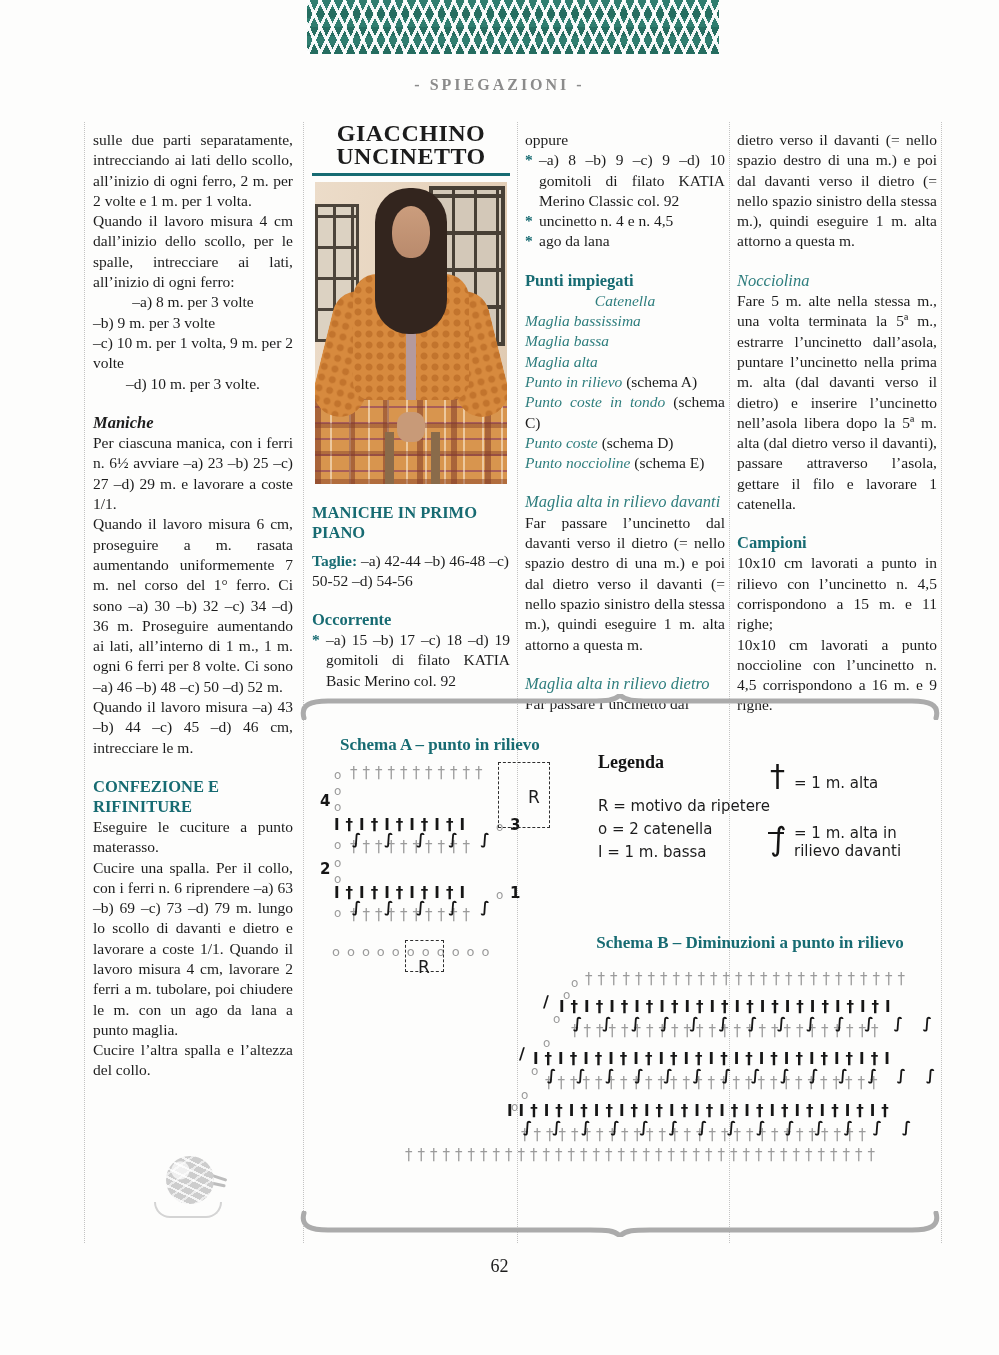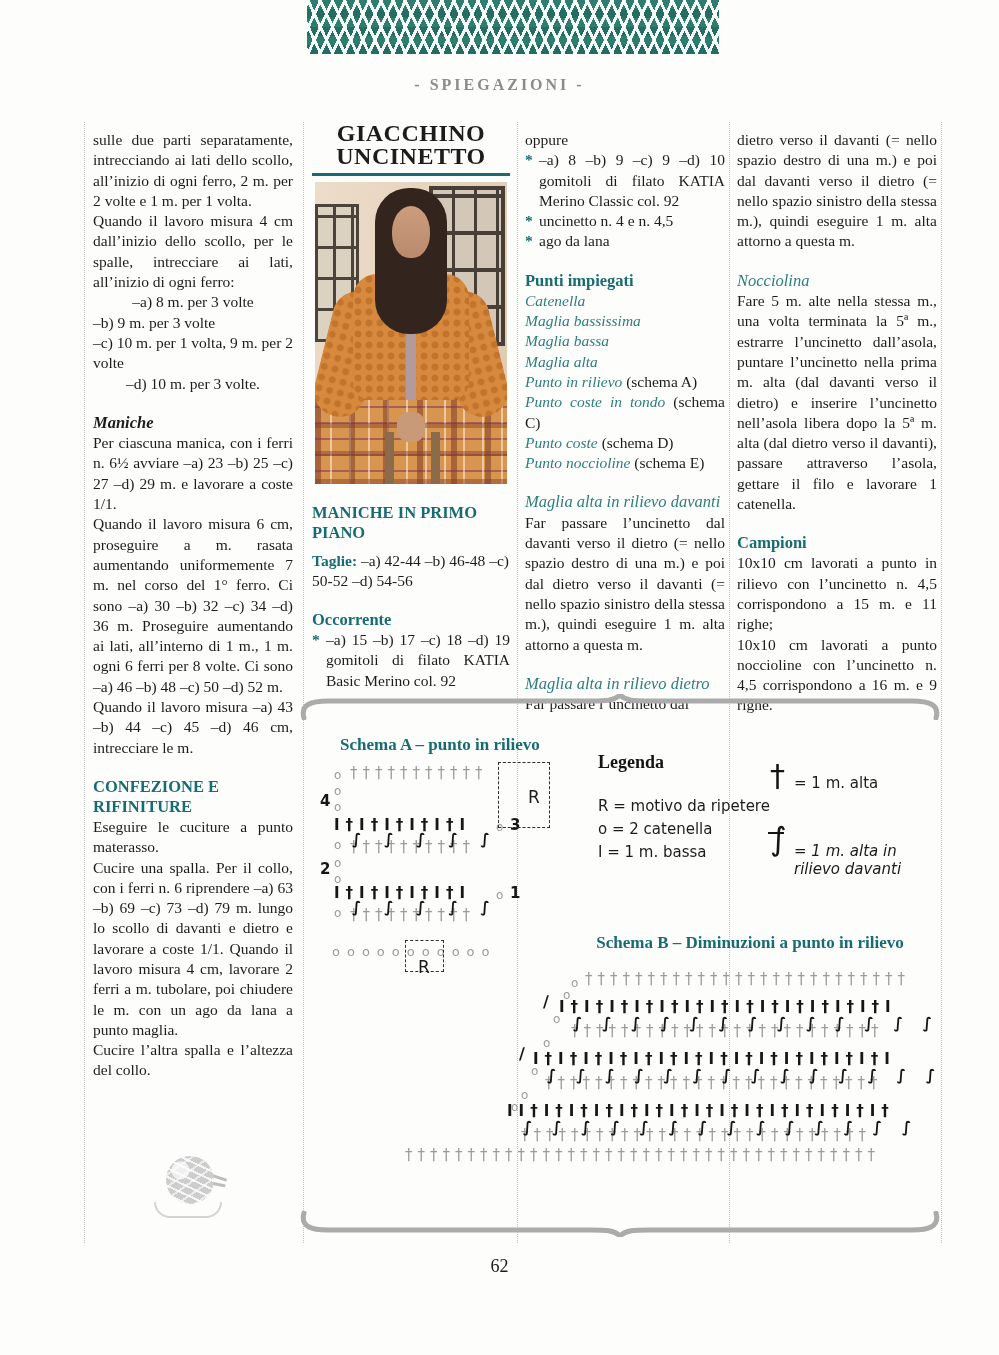--- a/index.html
+++ b/index.html
@@ -66,21 +66,21 @@
   .sym.dash{border:1.5px dashed #2e2e2e;background:transparent;}
   .sym.rlab{font-size:17px;font-weight:normal;color:#1c1c1c;}
   .legend{position:absolute;left:598px;top:752px;width:345px;font-family:"DejaVu Sans",sans-serif;}
   .legend .lg-title{font-family:"Liberation Serif",serif;font-weight:bold;font-size:18px;color:#141414;}
   .lg-line{font-size:15px;margin-top:5px;color:#1c1c1c;}
   .lg-sym-col{position:absolute;left:172px;top:6px;width:173px;}
   .lg-alta-sym{position:absolute;left:0;top:0;font-size:30px;color:#141414;}
   .lg-alta-txt{position:absolute;left:24px;top:16px;font-size:15px;}
   .lg-ril-sym{position:absolute;left:0;top:62px;font-size:32px;color:#141414;}
   .lg-ril-bar{position:absolute;left:-2px;top:74px;width:16px;height:2px;background:#141414;}
-  .lg-ril-txt{position:absolute;left:24px;top:84px;font-size:15px;width:150px;line-height:18px;font-style:italic;}
+  .lg-ril-txt{position:absolute;left:24px;top:66px;font-size:15px;width:150px;line-height:18px;}
   .pageno{position:absolute;left:0;top:1256px;width:100%;text-align:center;font-size:18px;}
   
   .yarn{position:absolute;left:152px;top:1150px;width:80px;height:80px;}
   .yarn .ball{position:absolute;left:14px;top:6px;width:48px;height:48px;border-radius:50%;background:#cdcdcd;
     background-image:radial-gradient(circle at 30% 30%, rgba(255,255,255,.7) 0 18%, transparent 20%),
       repeating-linear-gradient(25deg, rgba(255,255,255,.8) 0 2px, transparent 2px 8px),
       repeating-linear-gradient(-35deg, rgba(255,255,255,.6) 0 2px, transparent 2px 10px);}
   .yarn .needle{position:absolute;width:44px;height:3px;background:#bdbdbd;border-radius:2px;}
   .yarn .n1{left:32px;top:22px;transform:rotate(18deg);}
   .yarn .n2{left:30px;top:30px;transform:rotate(12deg);}
@@ -155,21 +155,21 @@
     <div class="hang"><span class="star">*</span><span>–a) 15 –b) 17 –c) 18 –d) 19 gomitoli di filato KATIA Basic Merino col. 92</span></div>
   </div>
 
   <div class="col" style="left:525px;top:130px;">
     <p style="text-align:left">oppure</p>
     <div class="hang"><span class="star">*</span><span>–a) 8 –b) 9 –c) 9 –d) 10 gomitoli di filato KATIA Merino Classic col. 92</span></div>
     <div class="hang"><span class="star">*</span><span>uncinetto n. 4 e n. 4,5</span></div>
     <div class="hang"><span class="star">*</span><span>ago da lana</span></div>
     <div class="sp"></div>
     <div class="h-teal">Punti impiegati</div>
-    <div class="stitch" style="text-align:left"><span>Catenella</span><span class="rm"></span></div>
+    <div class="stitch" style="text-align:center"><span>Catenella</span><span class="rm"></span></div>
     <div class="stitch" style="text-align:left"><span>Maglia bassissima</span><span class="rm"></span></div>
     <div class="stitch" style="text-align:left"><span>Maglia bassa</span><span class="rm"></span></div>
     <div class="stitch" style="text-align:left"><span>Maglia alta</span><span class="rm"></span></div>
     <div class="stitch" style="text-align:left"><span>Punto in rilievo</span><span class="rm"> (schema A)</span></div>
     <div class="stitch" style="text-align:justify"><span>Punto coste in tondo</span><span class="rm"> (schema C)</span></div>
     <div class="stitch" style="text-align:left"><span>Punto coste</span><span class="rm"> (schema D)</span></div>
     <div class="stitch" style="text-align:left"><span>Punto noccioline</span><span class="rm"> (schema E)</span></div>
     <div class="sp"></div>
     <div class="h-it">Maglia alta in rilievo davanti</div>
     <p>Far passare l’uncinetto dal davanti verso il dietro (= nello spazio destro di una m.) e poi dal dietro verso il davanti (= nello spazio sinistro della stessa m.), quindi eseguire 1 m. alta attorno a questa m.</p>

